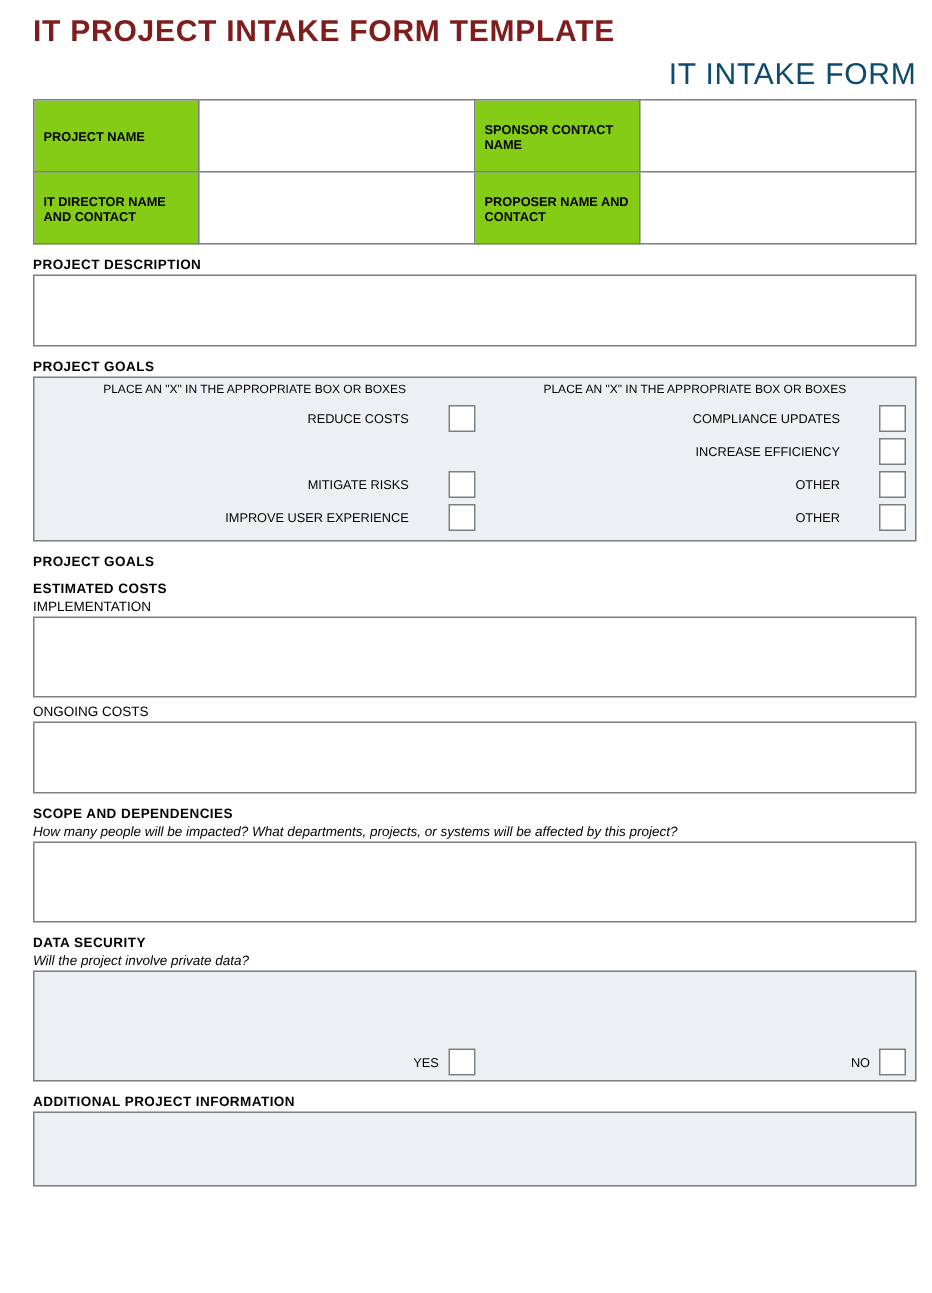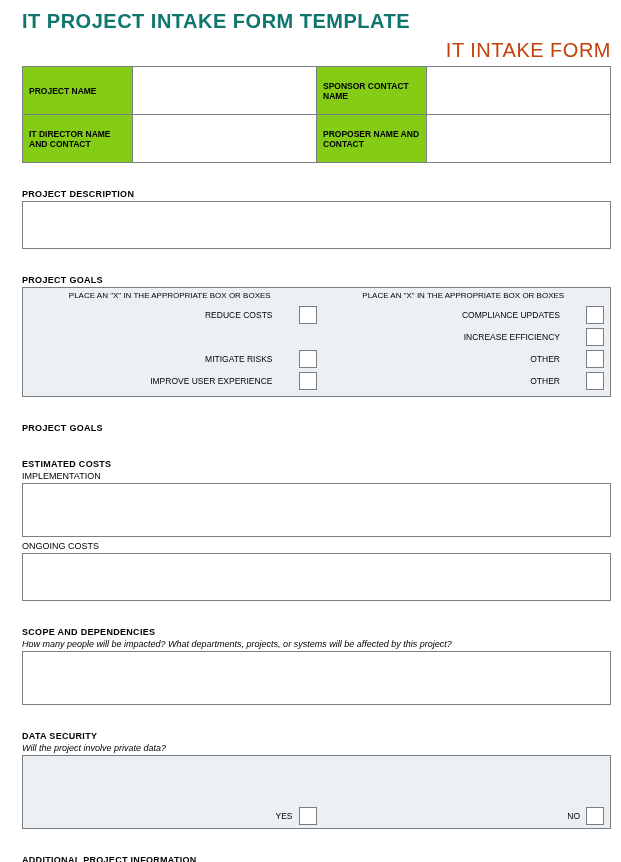--- a/index.html
+++ b/index.html
@@ -3,28 +3,28 @@
 <meta charset="utf-8">
 <style>
   * { box-sizing: border-box; margin: 0; padding: 0; }
   body {
     font-family: Arial, Helvetica, sans-serif;
     background: #fff;
     width: 621px;
     color: #000;
   }
   .page-title {
-    color: #0f766e;
+    color: #7f1d1d;
     font-weight: bold;
     font-size: 20px;
     letter-spacing: 0.5px;
     padding: 10px 0 6px 22px;
   }
   .subtitle {
-    color: #c2410c;
+    color: #0c4a6e;
     font-size: 20px;
     text-align: right;
     padding: 0 10px 4px 0;
     letter-spacing: 0.5px;
   }
   .content { padding: 0 10px 10px 22px; }
   table.head-grid {
     width: 100%;
     border-collapse: collapse;
   }
@@ -35,21 +35,21 @@
     font-weight: bold;
     padding: 4px 6px;
     vertical-align: middle;
   }
   .label-cell { background: #84cc16; width: 110px; }
   .val-cell { background: #fff; }
   .section-title {
     font-size: 9px;
     font-weight: bold;
     letter-spacing: 0.3px;
-    margin-top: 26px;
+    margin-top: 8px;
     margin-bottom: 2px;
   }
   .section-sub {
     font-size: 9px;
     font-style: italic;
     margin-bottom: 2px;
   }
   .big-box {
     width: 100%;
     border: 1px solid #7a7f85;

